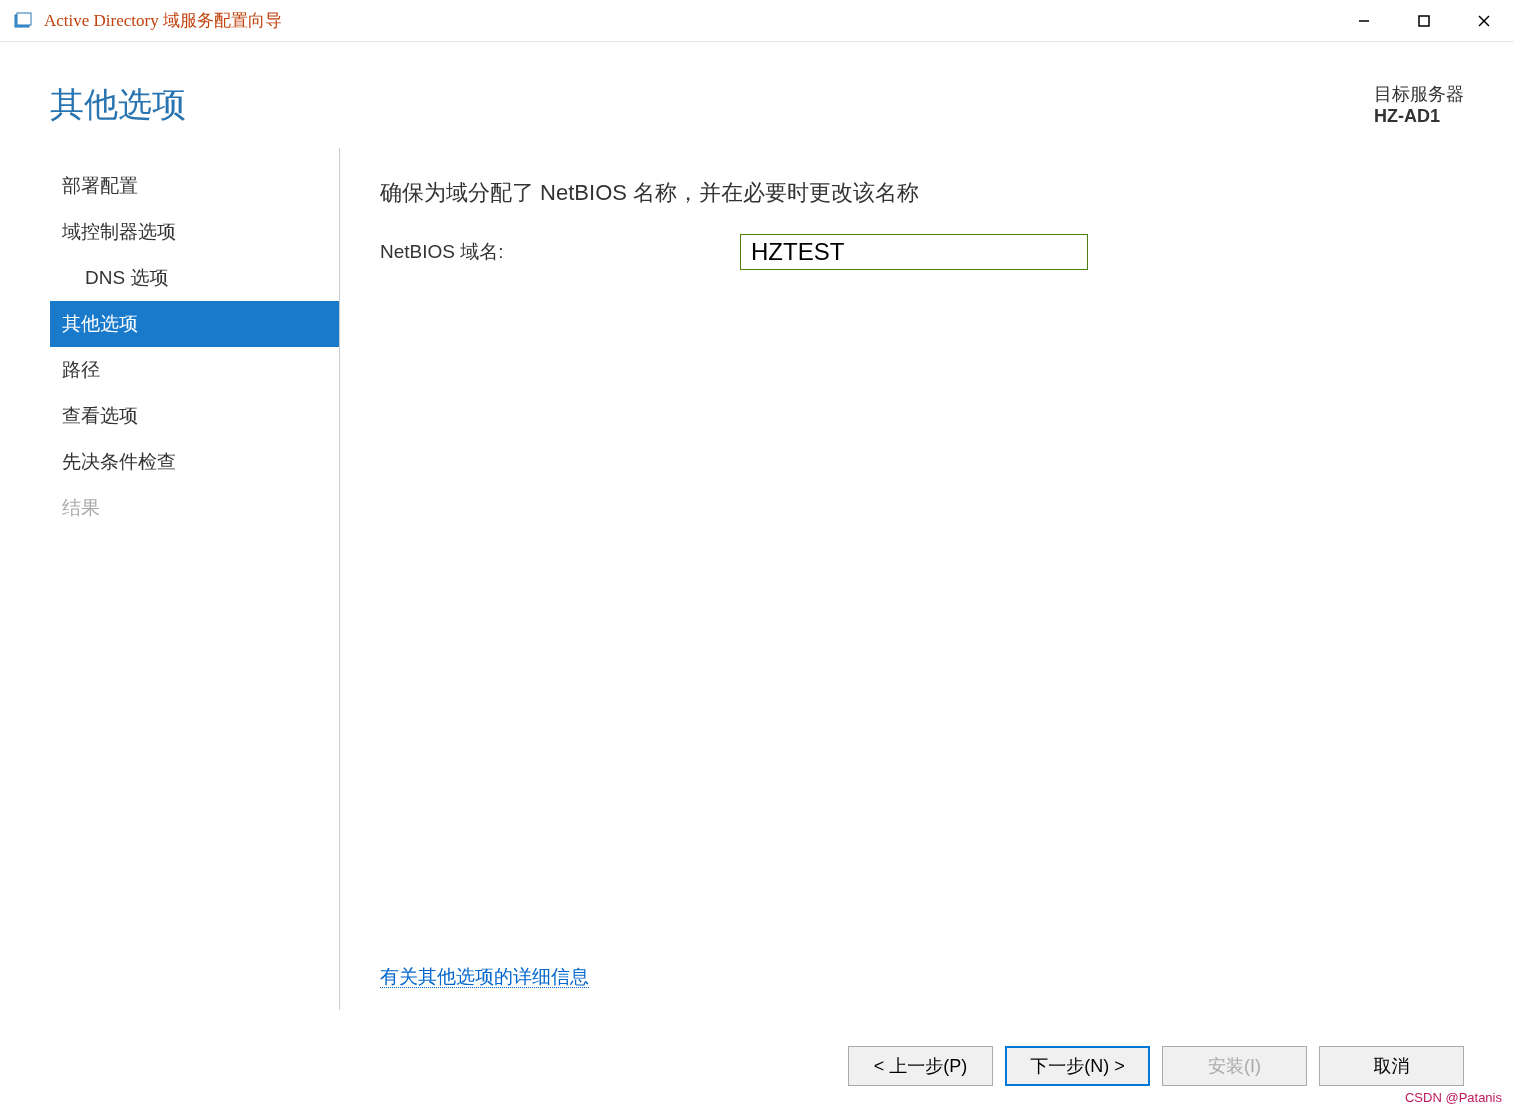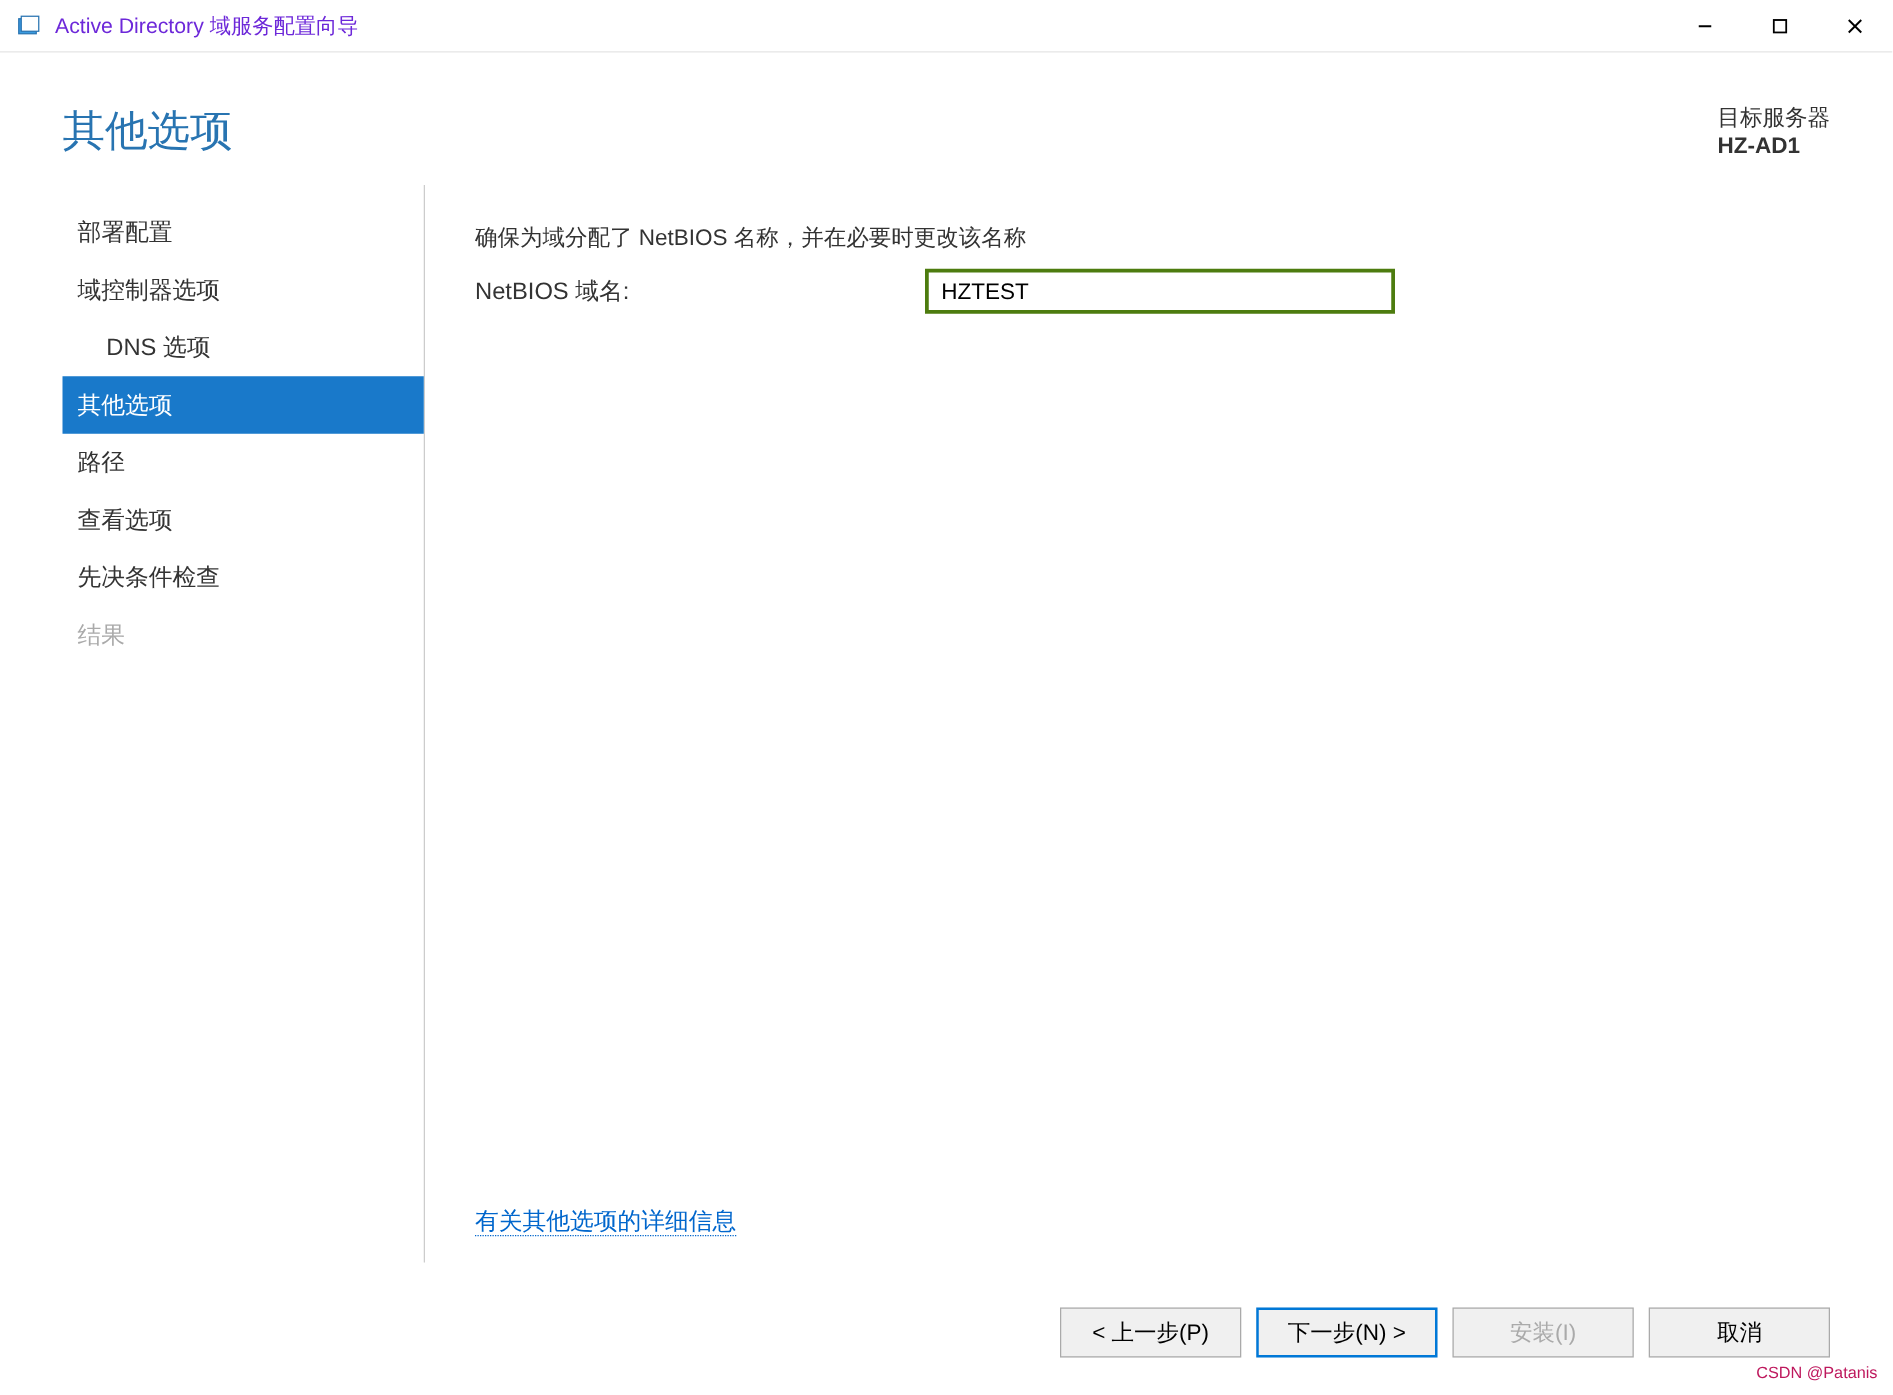--- a/index.html
+++ b/index.html
@@ -1,40 +1,40 @@
 <!DOCTYPE html>
 <html><head>
   <meta charset="utf-8">
   <style>
     * { box-sizing: border-box; margin: 0; padding: 0; font-family: "Microsoft YaHei", "Segoe UI", sans-serif; }
     body { background: #fff; width: 1514px; height: 1116px; display: flex; flex-direction: column; overflow: hidden; }
     
     .titlebar { height: 42px; display: flex; align-items: center; padding-left: 12px; border-bottom: 1px solid #e5e5e5; }
     .titlebar-icon { width: 22px; height: 22px; margin-right: 10px; display: flex; align-items: center; justify-content: center; }
-    .titlebar-title { font-size: 17px; color: #6d28d9; flex: 1; }
+    .titlebar-title { font-size: 17px; color: #c2410c; flex: 1; font-family: Liberation Serif, serif; }
     .window-controls { display: flex; height: 100%; }
     .win-btn { width: 60px; height: 100%; display: flex; align-items: center; justify-content: center; cursor: pointer; }
     
     .header-area { padding: 40px 50px 20px 50px; display: flex; justify-content: space-between; align-items: flex-start; }
     .page-title { font-size: 34px; color: #2874b1; font-weight: 400; }
     .target-info { font-size: 18px; color: #333; }
     .target-server { font-weight: 600; }
     
     .content { flex: 1; display: flex; padding: 0 50px 20px 50px; justify-content: center; }
     .sidebar { width: 290px; border-right: 1px solid #ccc; padding-top: 15px; }
     .sidebar-item { padding: 10px 12px; font-size: 19px; color: #333; cursor: pointer; }
     .sidebar-item.indent { padding-left: 35px; }
     .sidebar-item.selected { background: #1979ca; color: #fff; }
     .sidebar-item.disabled { color: #aaa; cursor: default; }
     
     .main-panel { flex: 1; padding: 30px 30px 0 40px; display: flex; flex-direction: column; }
-    .instruction { font-size: 18px; color: #333; margin-bottom: 13px; }
+    .instruction { font-size: 22px; color: #333; margin-bottom: 26px; }
     .form-row { display: flex; align-items: center; gap: 20px; }
     .form-label { font-size: 19px; color: #333; width: 340px; }
-    .form-input { width: 376px; height: 36px; border: 3px solid #4d7c0f; padding: 0 10px; font-size: 18px; }
+    .form-input { width: 348px; height: 36px; border: 1px solid #4d7c0f; padding: 0 10px; font-size: 24px; }
     .help-link { margin-top: auto; margin-bottom: 20px; }
     .help-link a { color: #0066cc; font-size: 19px; text-decoration: none; border-bottom: 1px dotted #0066cc; }
     
     .button-bar { padding: 15px 50px 30px 50px; display: flex; justify-content: flex-end; gap: 12px; border-top: 1px solid transparent; }
     .btn { min-width: 145px; height: 40px; border: 1px solid #aaa; background: #f0f0f0; font-size: 18px; cursor: pointer; padding: 0 16px; }
     .btn.default { border: 2px solid #0078d7; }
     .btn:disabled { color: #aaa; cursor: default; }
     
     .credit { position: absolute; bottom: 11px; right: 12px; font-size: 13px; color: #be185d; }
   </style>

